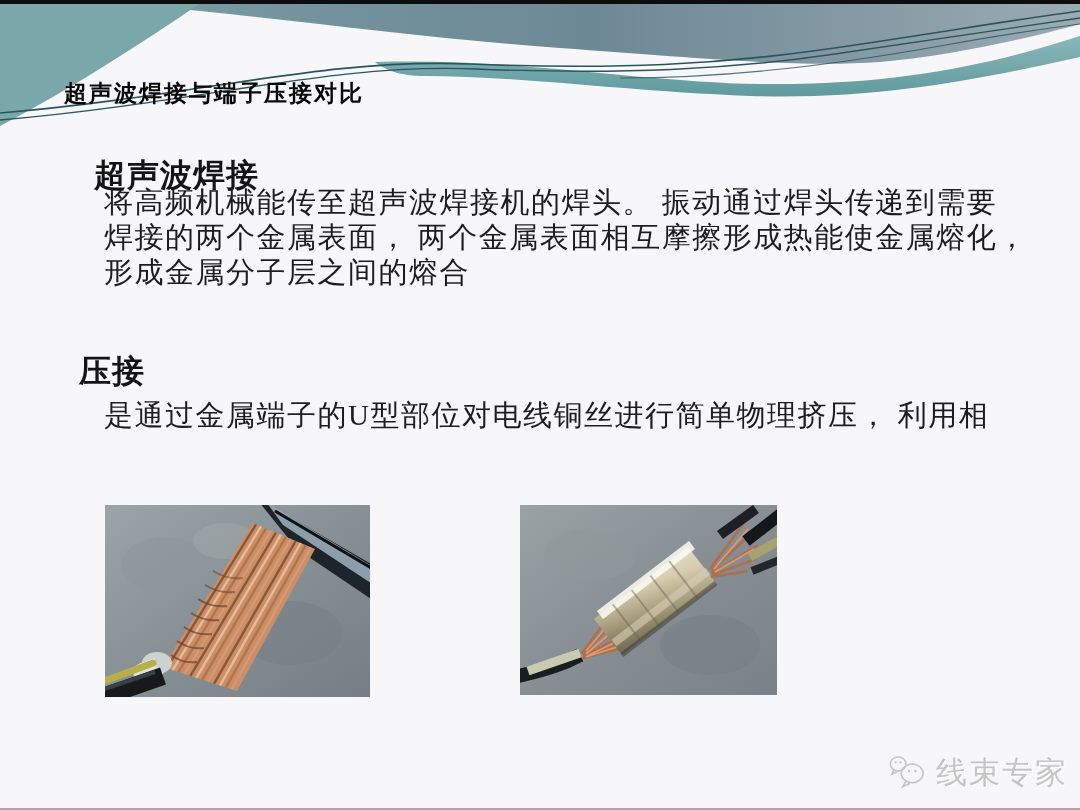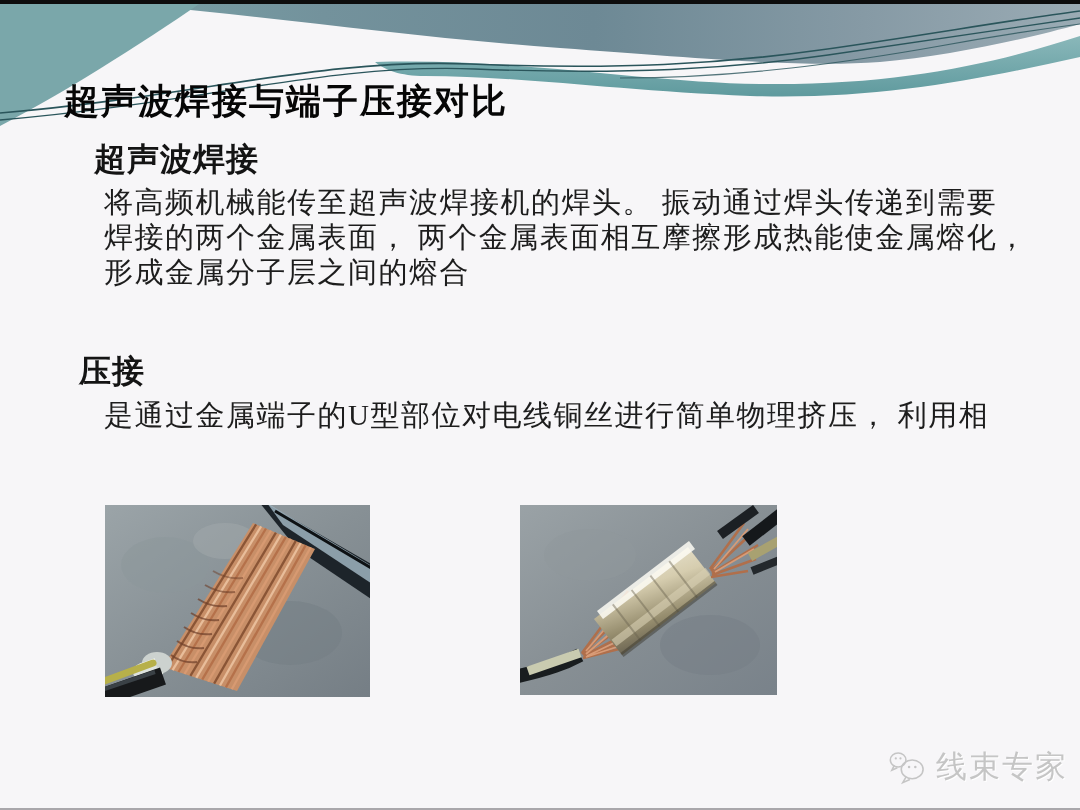--- a/index.html
+++ b/index.html
@@ -8,43 +8,43 @@
     background:#f7f6f8;
     font-family:"Liberation Serif","DejaVu Serif",serif;
   }
   .slide{position:relative;width:1080px;height:810px;background:#f7f6f8;}
   .wave-header{position:absolute;top:0;left:0;width:1080px;height:240px;pointer-events:none;}
   .top-border{position:absolute;top:0;left:0;width:1080px;height:4px;background:#0d0d0d;}
   .bottom-border{position:absolute;bottom:0;left:0;width:1080px;height:2px;background:#a9a7ab;}
 
   .slide-title{
     position:absolute;left:64px;top:78px;margin:0;
-    font-size:35px;font-weight:bold;color:#060606;letter-spacing:2px;white-space:nowrap;
+    font-size:23px;font-weight:bold;color:#060606;letter-spacing:2px;white-space:nowrap;
   }
   .sec-heading{
     position:absolute;margin:0;
     font-size:32px;font-weight:bold;color:#141414;letter-spacing:1px;white-space:nowrap;
   }
-  .h-weld{left:94px;top:138px;}
+  .h-weld{left:94px;top:154px;}
   .h-crimp{left:79px;top:350px;}
   .para{position:absolute;margin:12px;}
   .p-weld{left:92px;top:173px;}
   .p-crimp{left:92px;top:386px;}
   .pline{
     font-size:29px;line-height:35px;color:#1d1d1d;
     letter-spacing:1.5px;white-space:nowrap;
   }
   .photo{position:absolute;overflow:hidden;}
   .photo svg{display:block;}
   .photo-left{left:105px;top:505px;width:265px;height:192px;}
   .photo-right{left:520px;top:505px;width:257px;height:190px;}
 
   .watermark{
     position:absolute;left:888px;top:740px;width:180px;height:54px;
-    display:flex;align-items:center;gap:9px;
+    display:flex;align-items:flex-end;gap:9px;
   }
   .wm-text{
     font-size:31px;color:#c5c5c5;letter-spacing:2px;white-space:nowrap;
     text-shadow:1px 1px 0 #ffffff;
     font-family:"Liberation Sans","DejaVu Sans",sans-serif;
   }
 </style>
 </head>
 <body>
 

